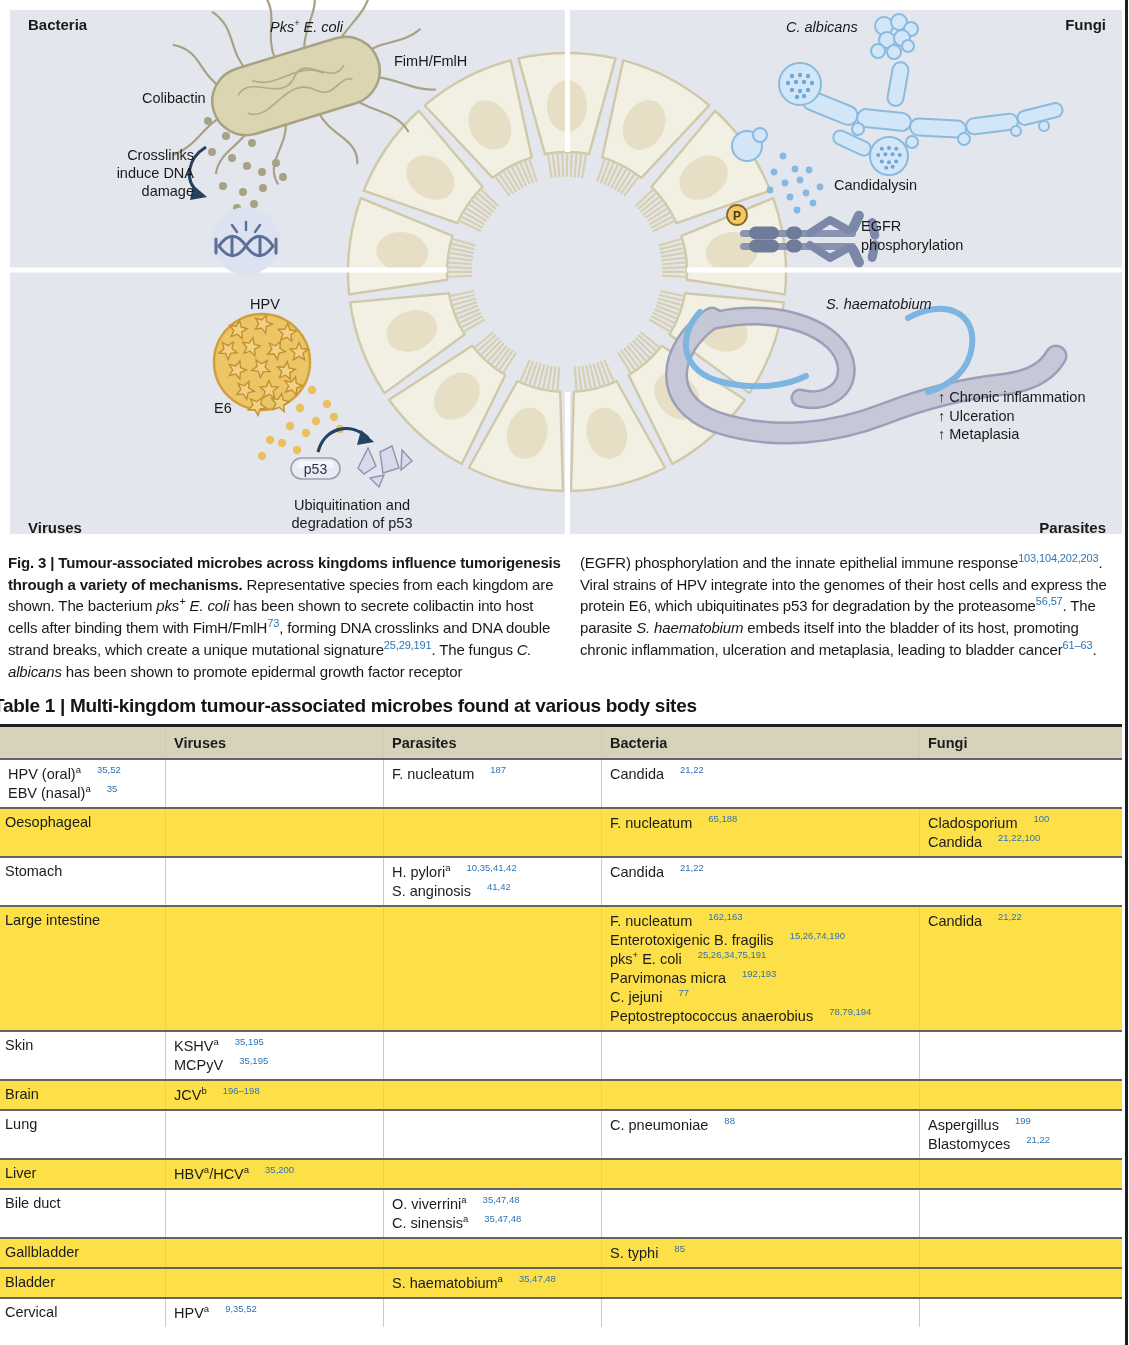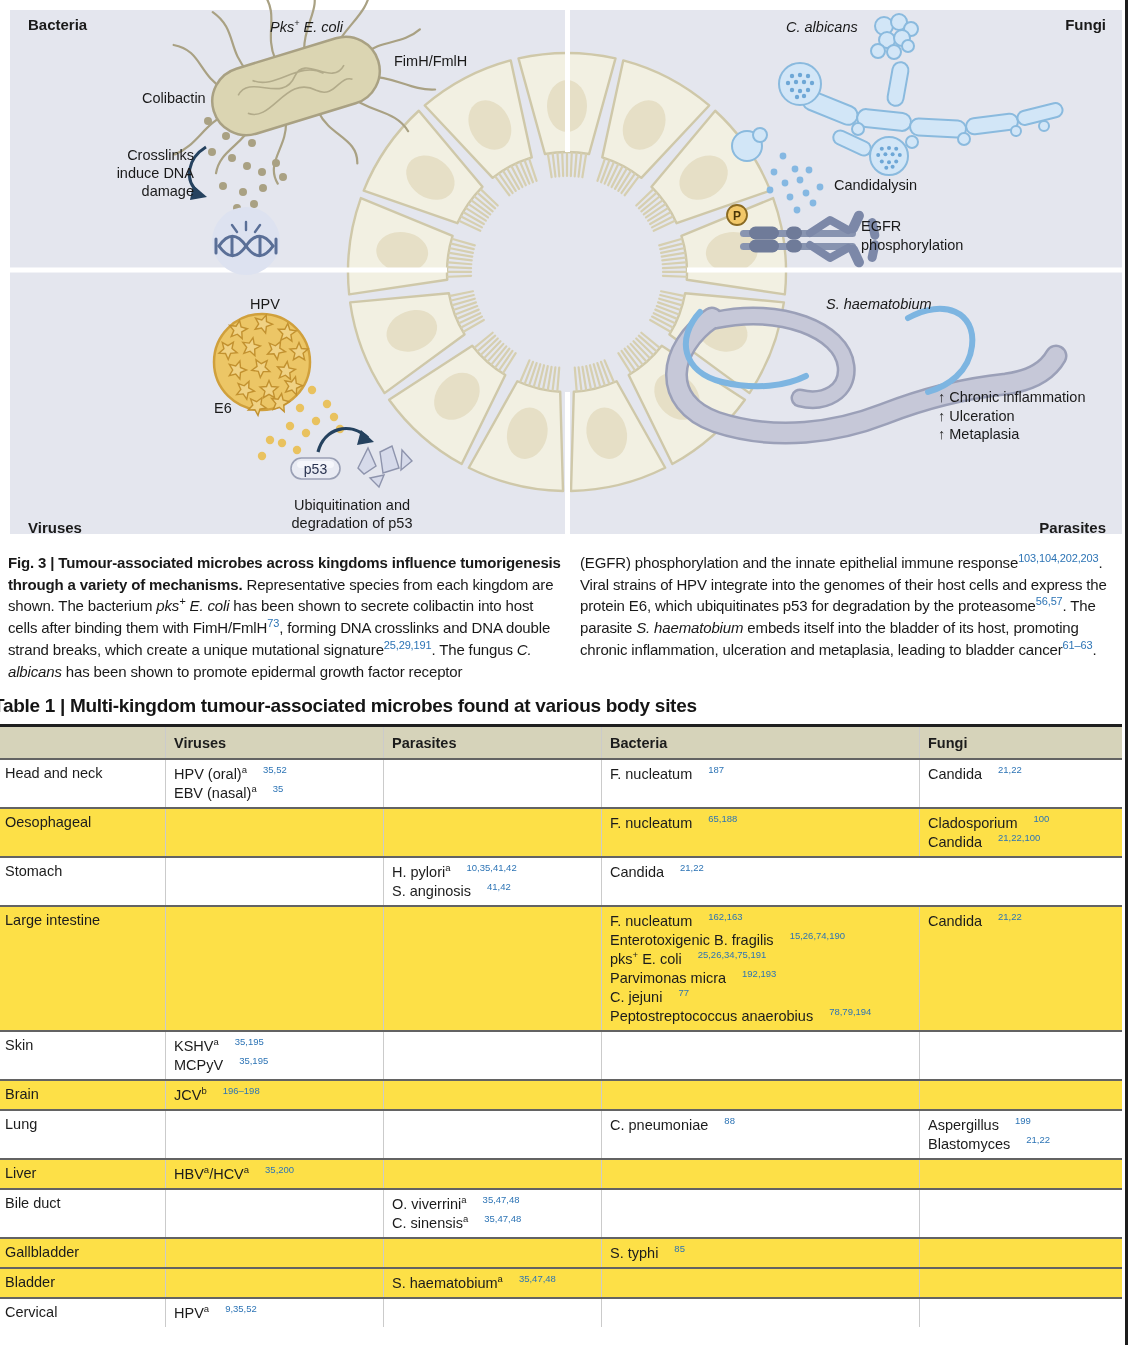--- a/index.html
+++ b/index.html
@@ -424,21 +424,20 @@
   <div class="tbl">
     <div class="thead">
       <div class="hcell"></div>
       <div class="hcell">Viruses</div>
       <div class="hcell">Parasites</div>
       <div class="hcell">Bacteria</div>
       <div class="hcell">Fungi</div>
     </div>
     <div id="tbody">
         <div class="trow">
-          <div class="cell site">Head and neck</div>
           <div class="cell">
             <div class="entry"><span>HPV (oral)</span><span class="sup m">a</span><span class="sup ref">35,52</span></div>
             <div class="entry"><span>EBV (nasal)</span><span class="sup m">a</span><span class="sup ref">35</span></div>
           </div>
           <div class="cell"></div>
           <div class="cell">
             <div class="entry"><span class="i">F. nucleatum</span><span class="sup ref">187</span></div>
           </div>
           <div class="cell">
             <div class="entry"><span class="i">Candida</span><span class="sup ref">21,22</span></div>

